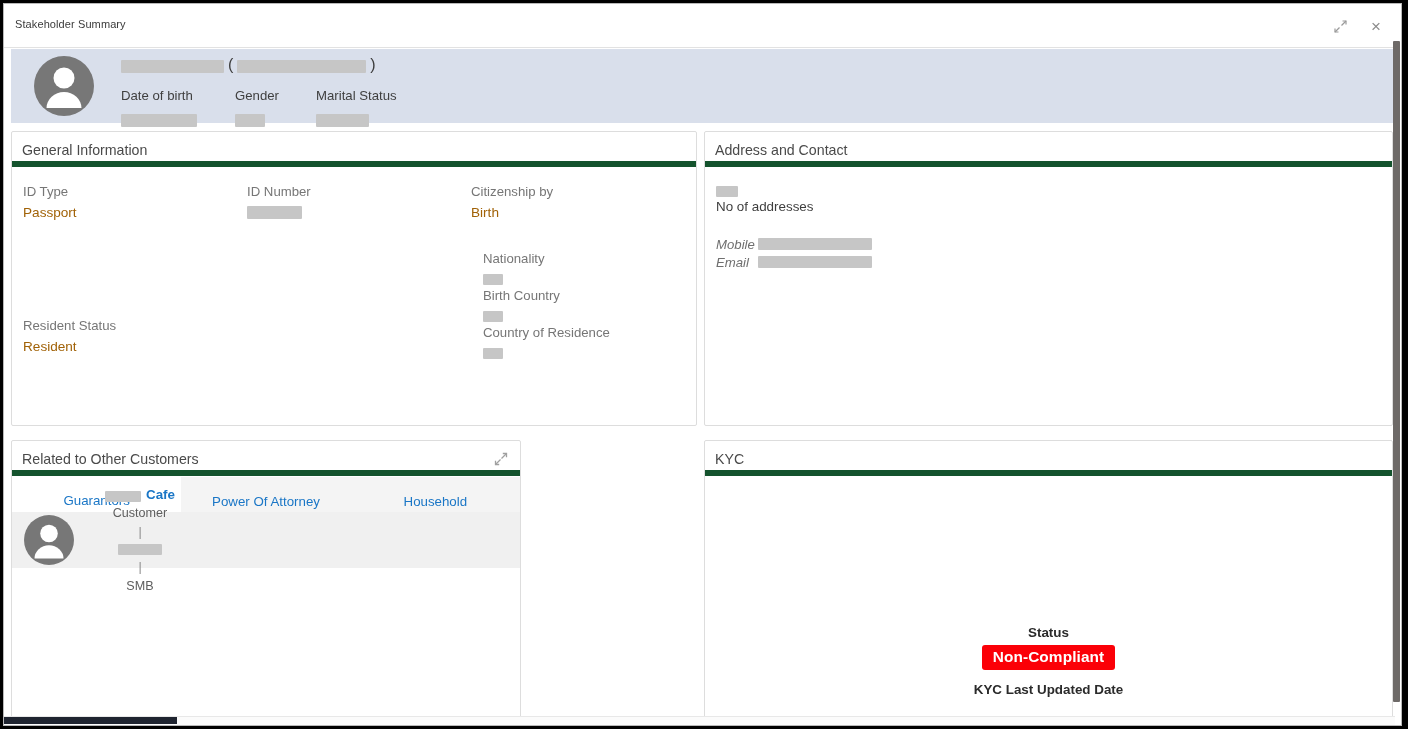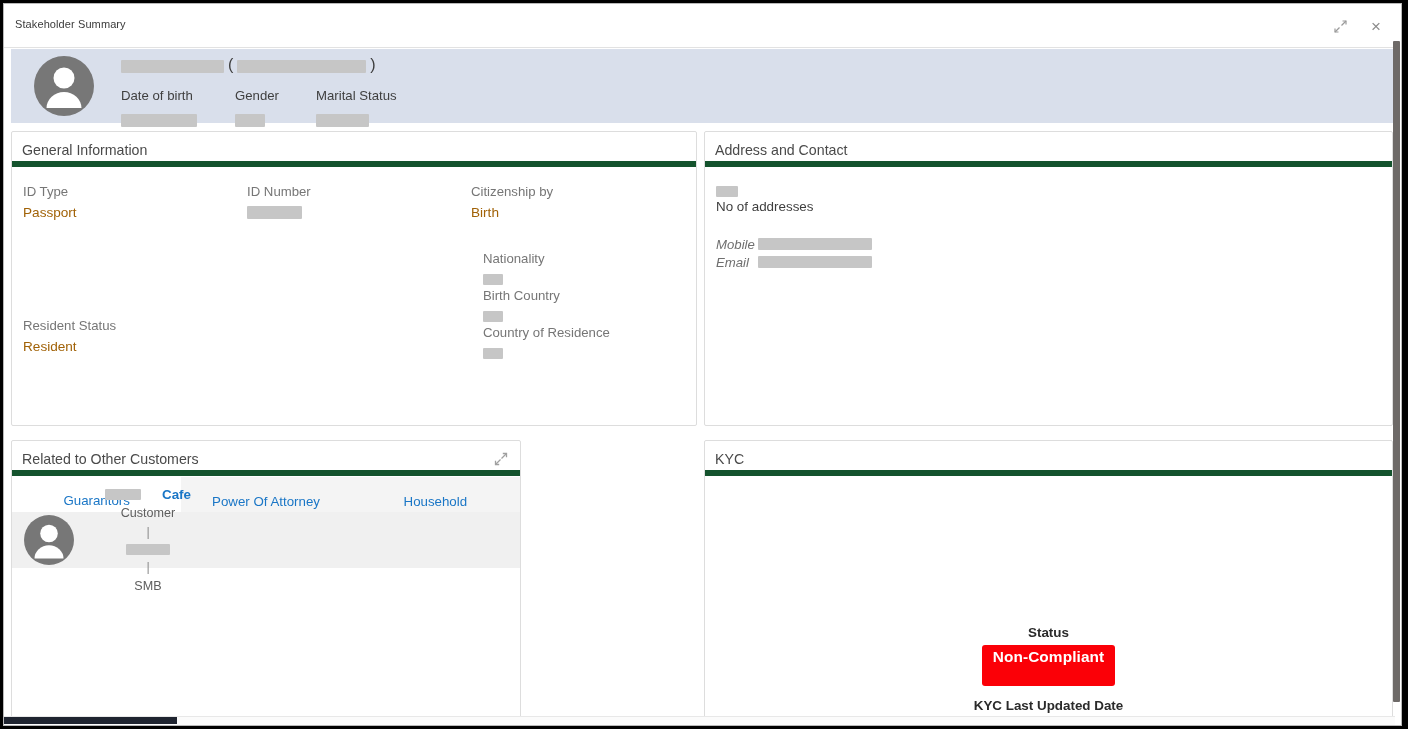--- a/index.html
+++ b/index.html
@@ -245,22 +245,22 @@
     align-items: center;
     height: 56px;
     background: #f0f0f0;
     padding-left: 11px;
     cursor: pointer;
   }
   .related-avatar { width: 52px; height: 52px; flex: 0 0 52px; }
   .related-info { margin-left: 30px; }
   .related-name {
     display: flex;
-    align-items: center;
-    gap: 21px;
+    align-items: flex-end;
+    gap: 5px;
     font-size: 13.4px;
     font-weight: bold;
     color: #1a76c6;
   }
   .related-meta {
     margin-top: 4px;
     display: flex;
     align-items: center;
     gap: 5px;
     font-size: 12.6px;
@@ -281,21 +281,21 @@
     text-align: center;
   }
   .kyc-status-label {
     font-size: 13.4px;
     font-weight: bold;
     color: #2b2b2b;
   }
   .kyc-badge {
     display: inline-block;
     margin-top: 5px;
-    padding: 3px 11px 20px 11px;
+    padding: 3px 11px 4px 11px;
     background: #fb0007;
     color: #ffffff;
     font-size: 15.4px;
     font-weight: bold;
     border-radius: 3px;
     letter-spacing: .1px;
   }
   .kyc-updated {
     margin-top: 12px;
     font-size: 13.4px;

